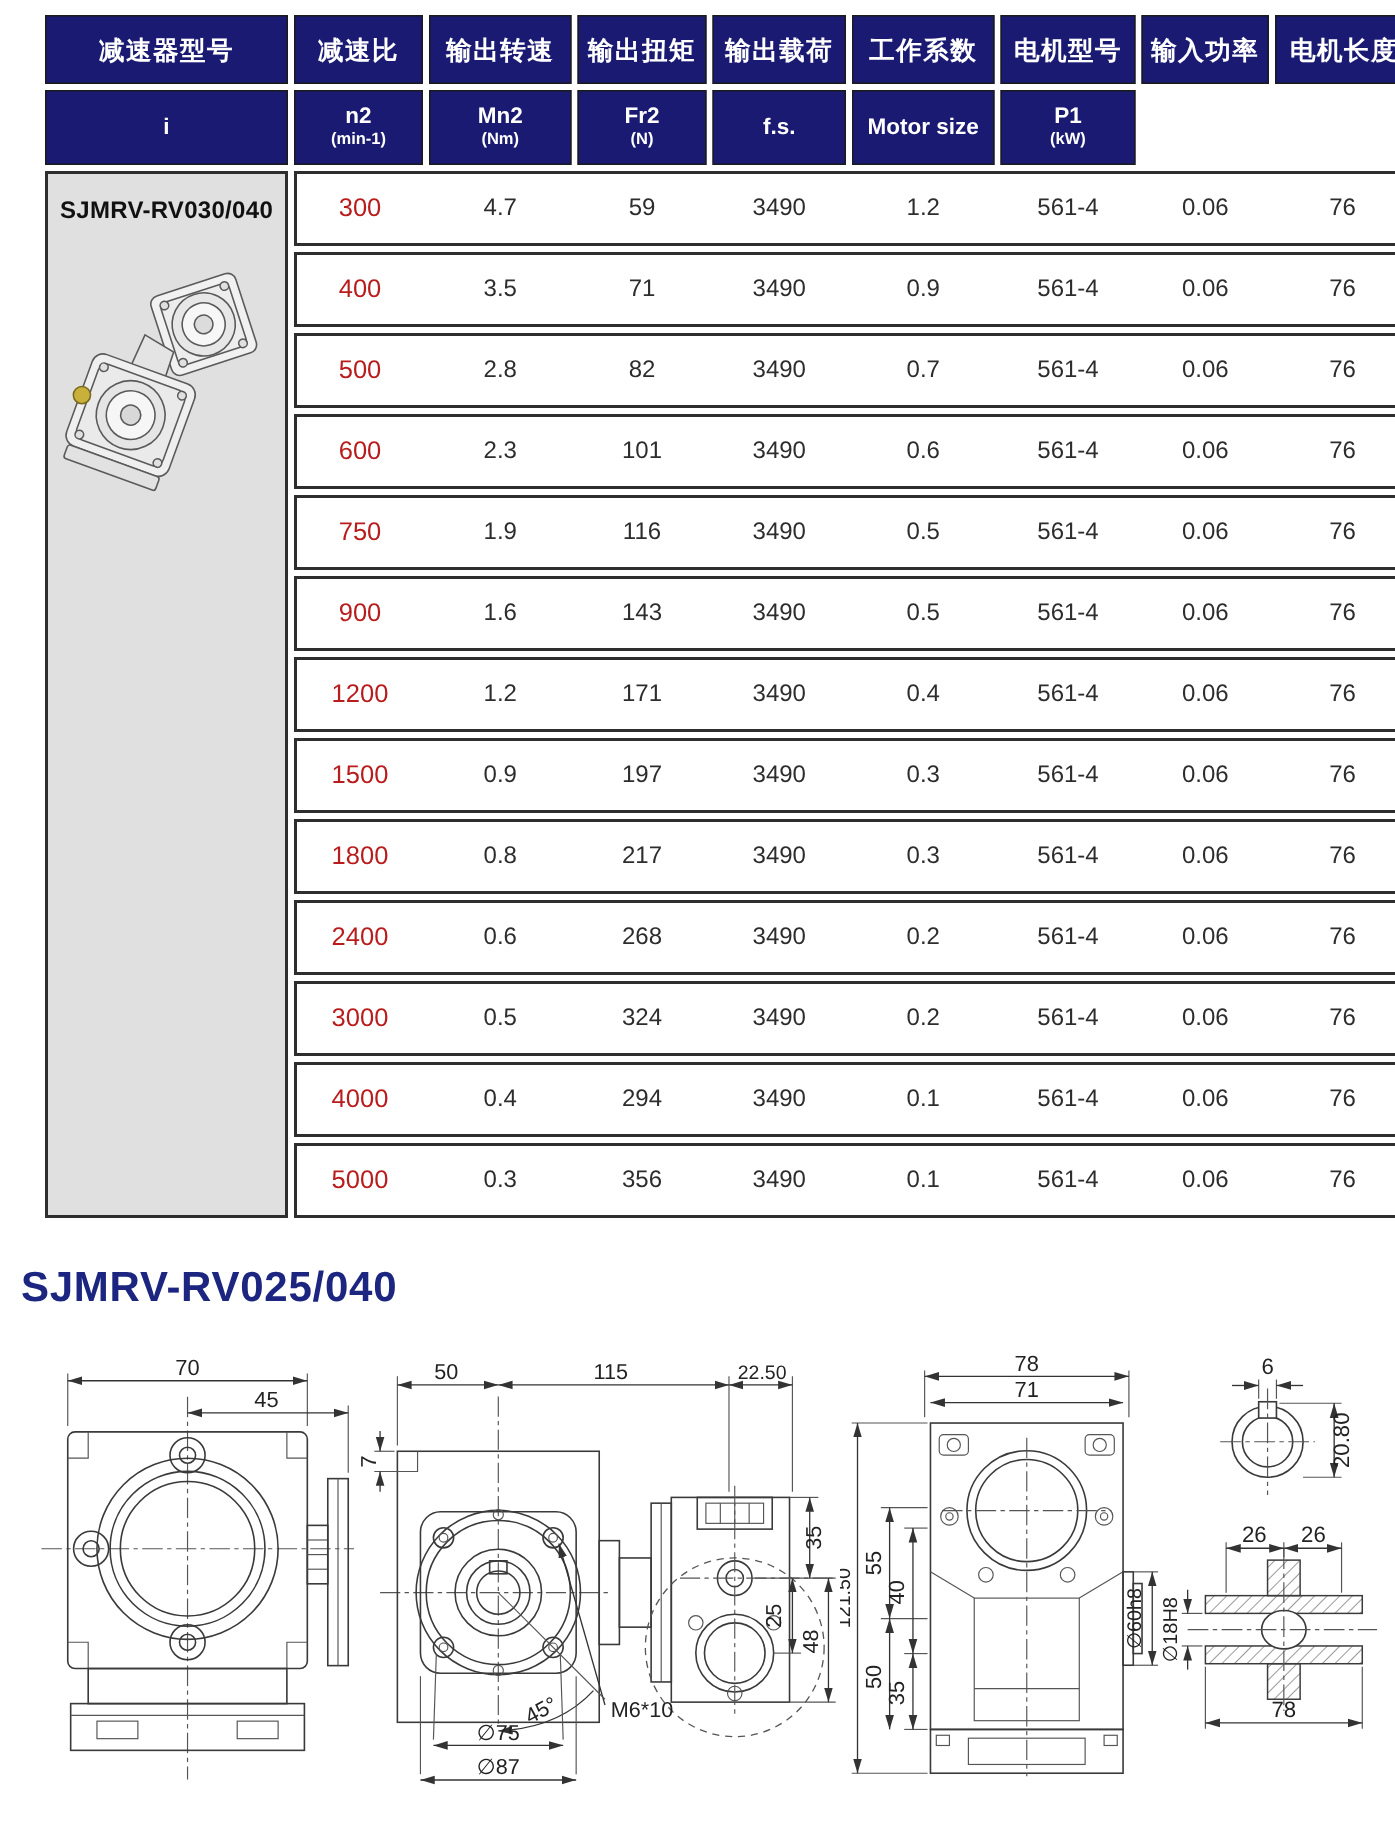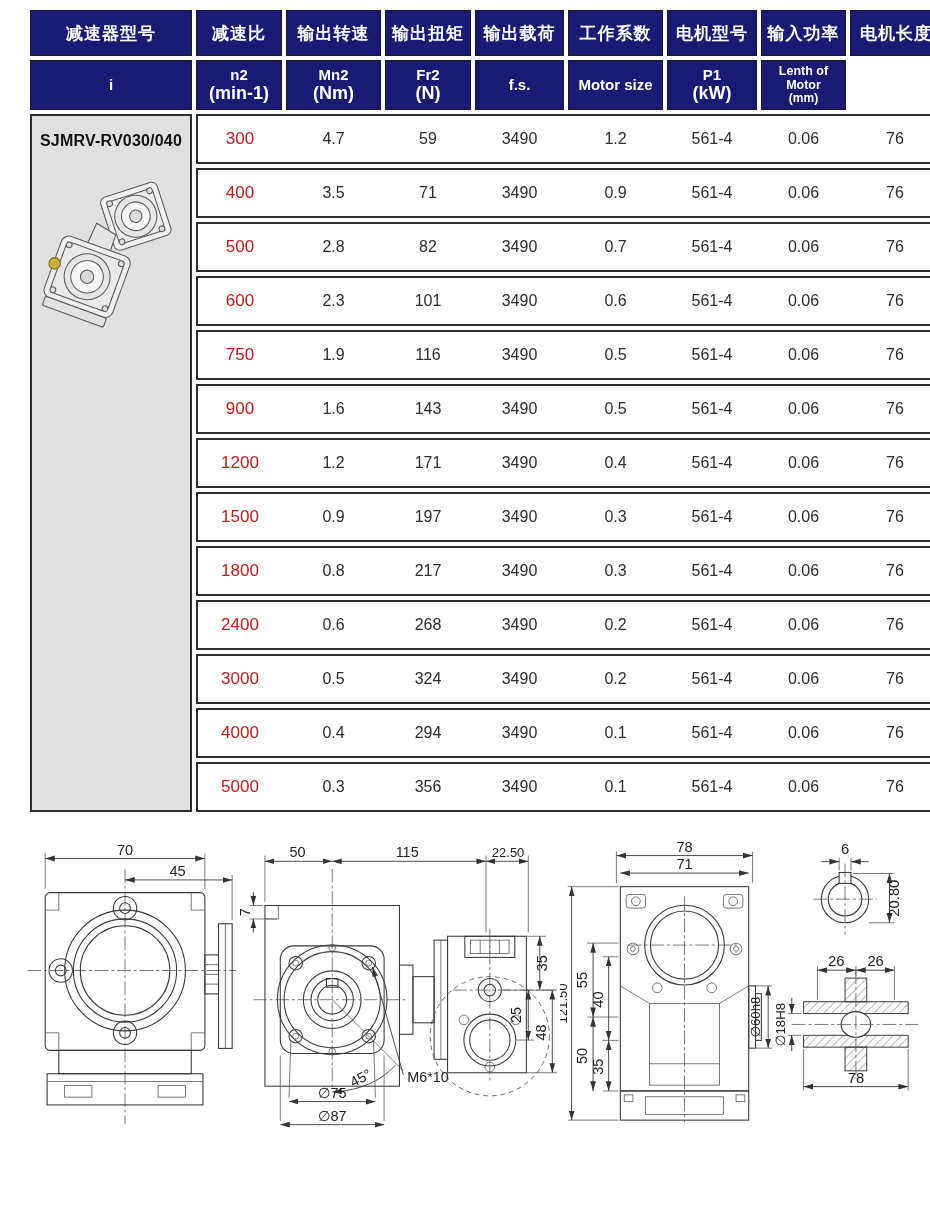--- a/index.html
+++ b/index.html
@@ -25,21 +25,21 @@
     width:912px;
     margin-left:16px;
   }
   .hc{
     background:var(--header-bg);color:var(--header-text);
     display:flex;flex-direction:column;align-items:center;justify-content:center;
     border:1px solid #1b1b1b;text-align:center;font-weight:bold;
   }
   .hc-cn{font-size:17px;letter-spacing:1px;}
   .hc-en{font-size:15px;line-height:1.12;}
-  .hc-en .sub{font-size:18px;font-weight:bold;}
+  .hc-en .sub{font-size:11px;font-weight:bold;}
   .hc-en-9{font-size:12.5px;}
   .hc-en-9 .sub{font-size:12px;}
   .type-cell{
     grid-column:1;grid-row:3 / span 13;
     background:var(--typecol-bg);
     border:2px solid var(--border-dark);
     display:flex;flex-direction:column;align-items:center;
     padding-top:16px;
   }
   .type-cell .model{font-weight:bold;font-size:16px;color:#111;letter-spacing:0.2px;}
@@ -127,24 +127,20 @@
         <span>f.s.</span>
         <span class="sub"></span>
       </div>
     <div class="hc hc-en">
         <span>Motor size</span>
         <span class="sub"></span>
       </div>
     <div class="hc hc-en">
         <span>P1</span>
         <span class="sub">(kW)</span>
-      </div>
-    <div class="hc hc-en hc-en-9">
-        <span>Lenth of Motor</span>
-        <span class="sub">(mm)</span>
       </div>
 
     <div class="type-cell">
       <div class="model">SJMRV-RV030/040</div>
       <svg width="148" height="172" viewBox="0 0 150 180">
         <g stroke="#5a5a5a" stroke-width="1.1" fill="#f1f1f1">
 
           <g transform="rotate(-18 100 55)">
             <rect x="70" y="26" width="62" height="58" rx="6"></rect>
             <rect x="76" y="32" width="50" height="46" rx="4" fill="#ededed"></rect>
@@ -301,20 +297,21 @@
         <div class="cell c1">0.3</div>
         <div class="cell c2">356</div>
         <div class="cell c3">3490</div>
         <div class="cell c4">0.1</div>
         <div class="cell c5">561-4</div>
         <div class="cell c6">0.06</div>
         <div class="cell c7">76</div>
       </div>
     </div>
 
+  <div class="section-title">SJMRV-RV025/040</div>
 
   <div class="drawings">
 
     <svg width="224" viewBox="0 0 230 300">
       <defs>
         <marker id="ar1" viewBox="0 0 10 7" refX="10" refY="3.5" markerWidth="11" markerHeight="8" orient="auto-start-reverse">
           <path d="M0,0.5 L10,3.5 L0,6.5 Z" fill="#333"></path>
         </marker>
       </defs>
       <g>

